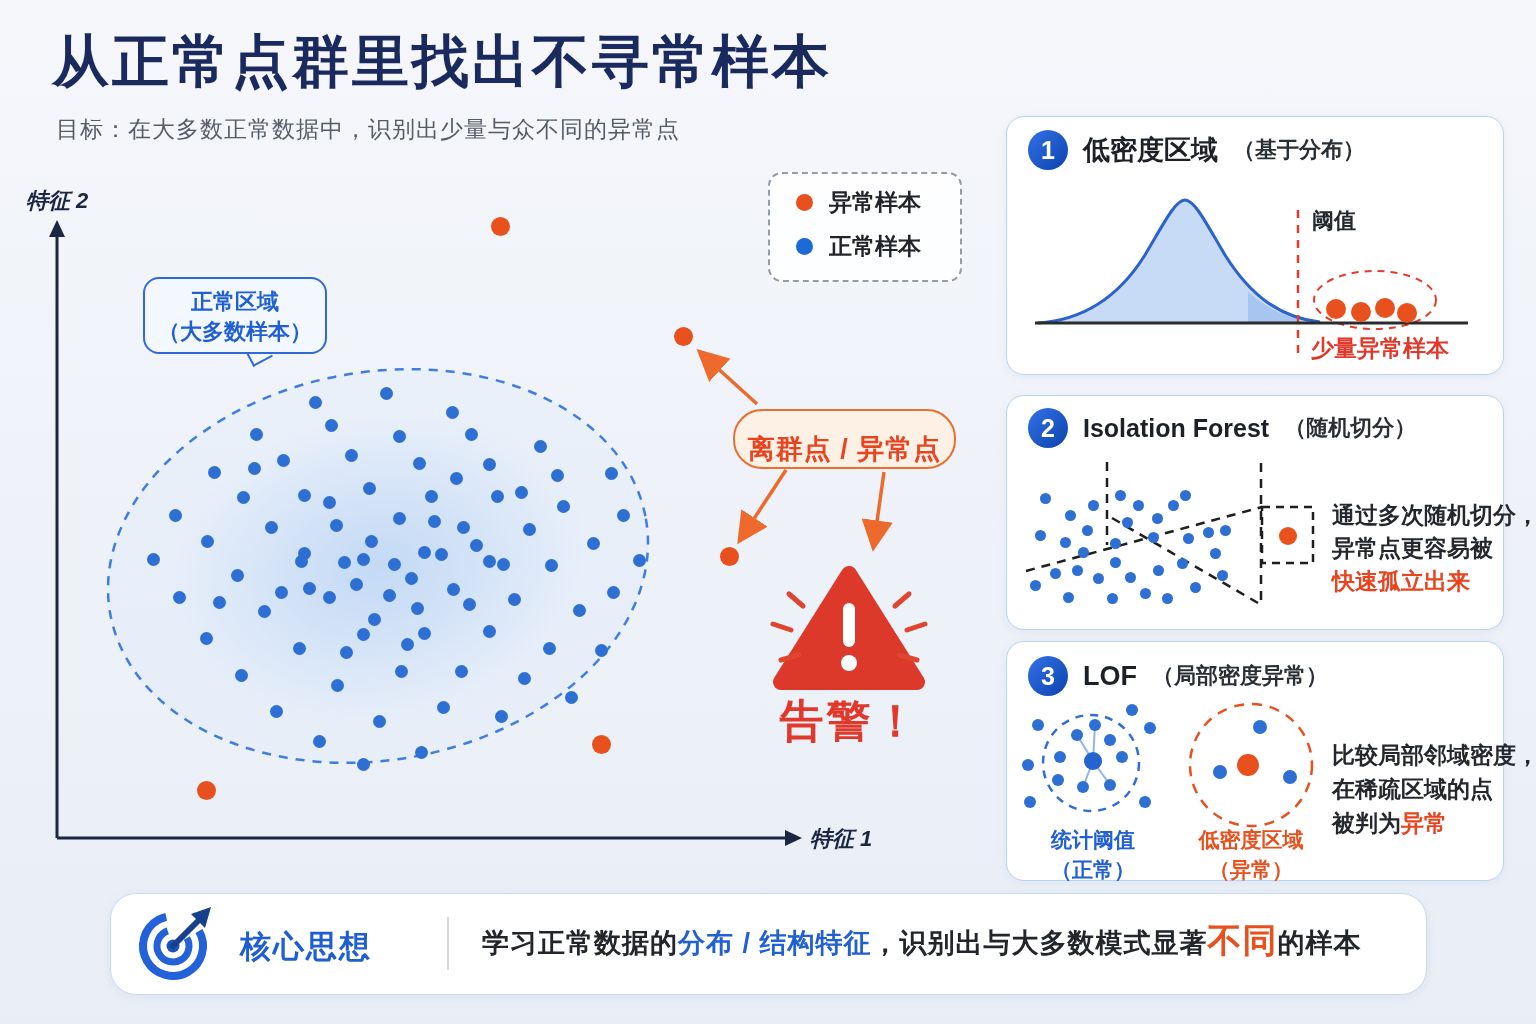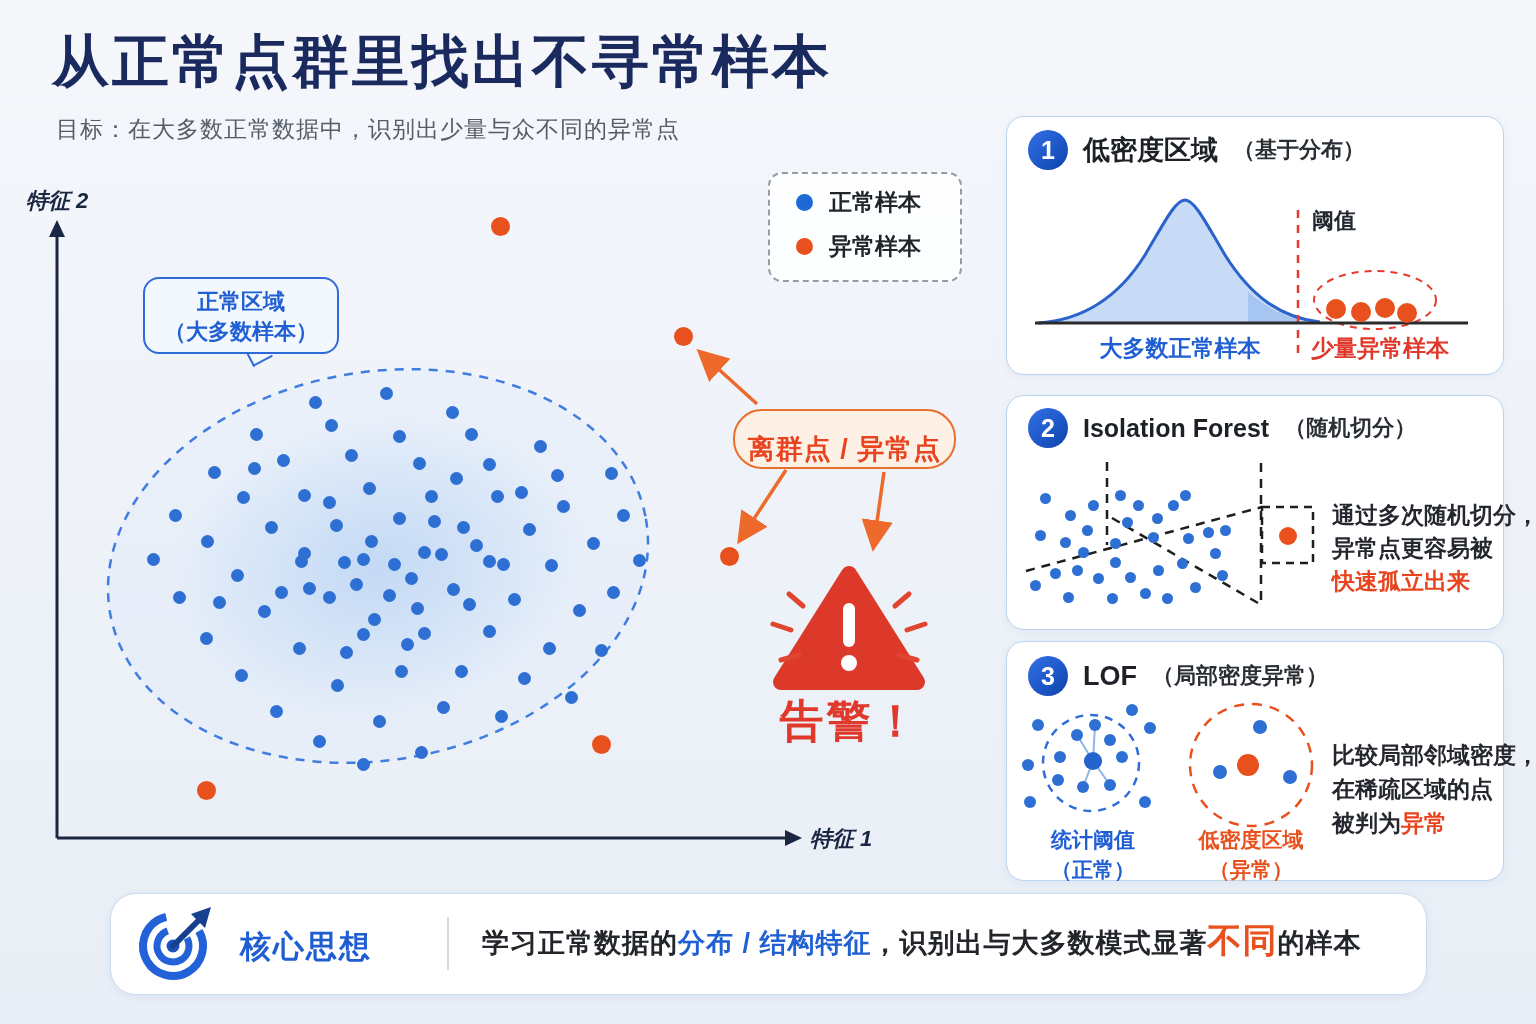--- a/index.html
+++ b/index.html
@@ -10,21 +10,21 @@
   }
   .abs{position:absolute;}
   .t{position:absolute; white-space:nowrap;}
   
   .title{font-size:57px; font-weight:900; color:#1a2a5e; letter-spacing:3px;}
   .subtitle{font-size:23px; font-weight:500; color:#555c68; letter-spacing:1px;}
   
   .axis-label{font-size:22px; font-weight:700; color:#1b2642;font-style:italic;}
   
   .bubble{border:2px solid #2e6bd8; border-radius:16px; background:#f3f8fe;
-          text-align:center; padding:8px 10px 6px; z-index:4;}
+          text-align:center; padding:8px 4px 6px; z-index:4;}
   .bubble div{font-size:22px; font-weight:700; color:#2160d3; line-height:1.35;}
   .bubble-tail{width:20px; height:20px; background:#f3f8fe;
           border-right:2px solid #2e6bd8; border-bottom:2px solid #2e6bd8;
           transform:rotate(62deg); z-index:3;}
   
   .legend{border:2px dashed #939ca7; border-radius:14px; background:rgba(255,255,255,.85); z-index:4;}
   .legend-row{display:flex; align-items:center; gap:16px; height:44px; padding-left:26px;}
   .legend-dot{width:17px; height:17px; border-radius:50%;}
   .legend-label{font-size:23px; font-weight:700; color:#20242b;}
   
@@ -141,21 +141,20 @@
     <span class="card-title" style="font-size:25px;">Isolation Forest</span>
     <span class="card-sub">（随机切分）</span>
   </div>
   <div class="abs card-head" style="left:1028px; top:656px;">
     <div class="badge">3</div>
     <span class="card-title">LOF</span>
     <span class="card-sub">（局部密度异常）</span>
   </div>
 
   <div class="t small-label" style="left:1312px; top:206px;">阈值</div>
-  <div class="t caption-blue" style="left:1072px; top:333px; width:216px;">大多数正常样本</div>
   <div class="t caption-red" style="left:1292px; top:333px; width:176px;">少量异常样本</div>
 
   <div class="t desc" style="left:1332px; top:500px;">通过多次随机切分，</div>
   <div class="t desc" style="left:1332px; top:533px;">异常点更容易被</div>
   <div class="t desc-red" style="left:1332px; top:566px;">快速孤立出来</div>
 
   <div class="t desc" style="left:1332px; top:740px;">比较局部邻域密度，</div>
   <div class="t desc" style="left:1332px; top:774px;">在稀疏区域的点</div>
   <div class="t desc" style="left:1332px; top:808px;"><span>被判为</span><span class="desc-red" style="position:static;">异常</span></div>
   <div class="t density-label" style="left:1018px; top:826px; width:150px; color:#2160d3;">统计阈值</div>
@@ -167,26 +166,26 @@
   <div class="t axis-label" style="left:810px; top:824px;">特征 1</div>
 
   <div class="abs bubble" style="left:143px; top:277px; width:172px;">
     <div>正常区域</div>
     <div>（大多数样本）</div>
   </div>
   <div class="abs bubble-tail" style="left:247px; top:341px;"></div>
 
   <div class="abs legend" style="left:768px; top:172px; width:190px; height:100px; padding-top:6px;">
     <div class="legend-row">
+      <span class="legend-dot" style="background:#e8511d;"></span>
+      <span class="legend-label">异常样本</span>
+    </div>
+    <div class="legend-row">
       <span class="legend-dot" style="background:#1d6ad6;"></span>
       <span class="legend-label">正常样本</span>
-    </div>
-    <div class="legend-row">
-      <span class="legend-dot" style="background:#e8511d;"></span>
-      <span class="legend-label">异常样本</span>
     </div>
   </div>
 
   <div class="abs pill" style="left:733px; top:409px; width:219px; height:56px;">
     <span>离群点 / 异常点</span>
   </div>
 
   <svg class="abs" style="left:768px; top:560px; z-index:3;" width="162" height="140" viewBox="0 0 162 140">
     <path d="M81,14 L149,122 L13,122 Z" fill="#dc392a" stroke="#dc392a" stroke-width="16" stroke-linejoin="round"></path>
     <rect x="75" y="43" width="12" height="44" rx="6" fill="#ffffff"></rect>

